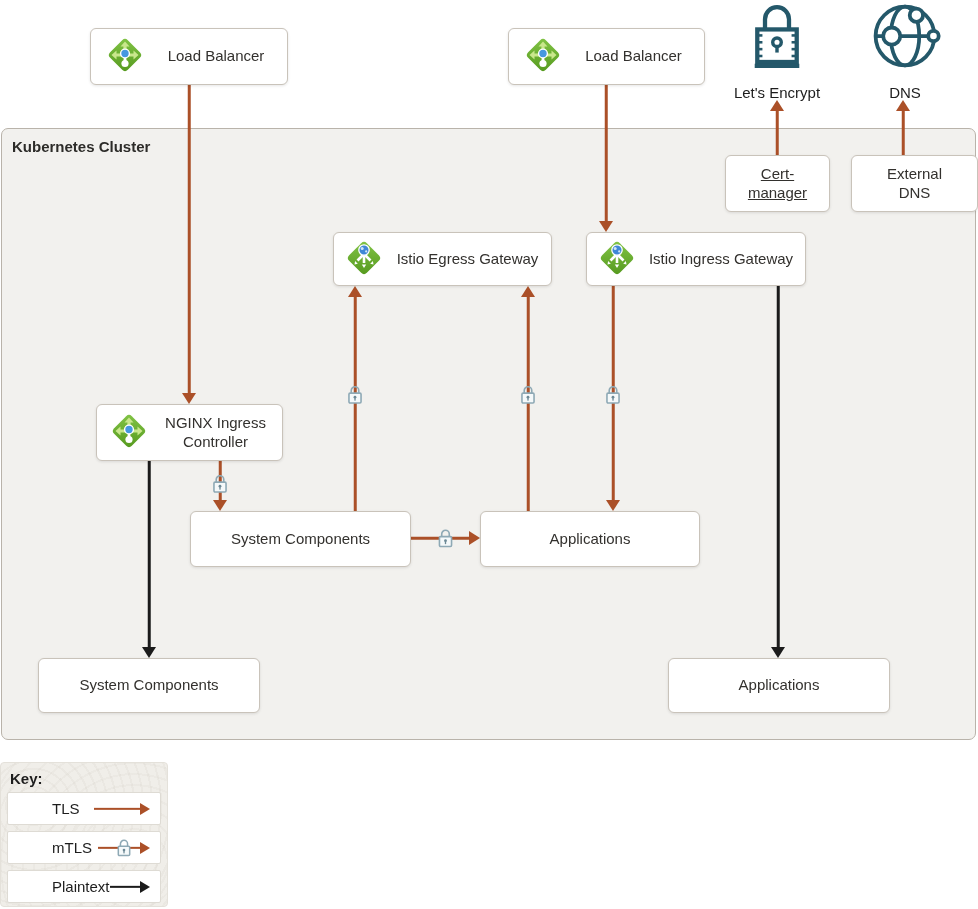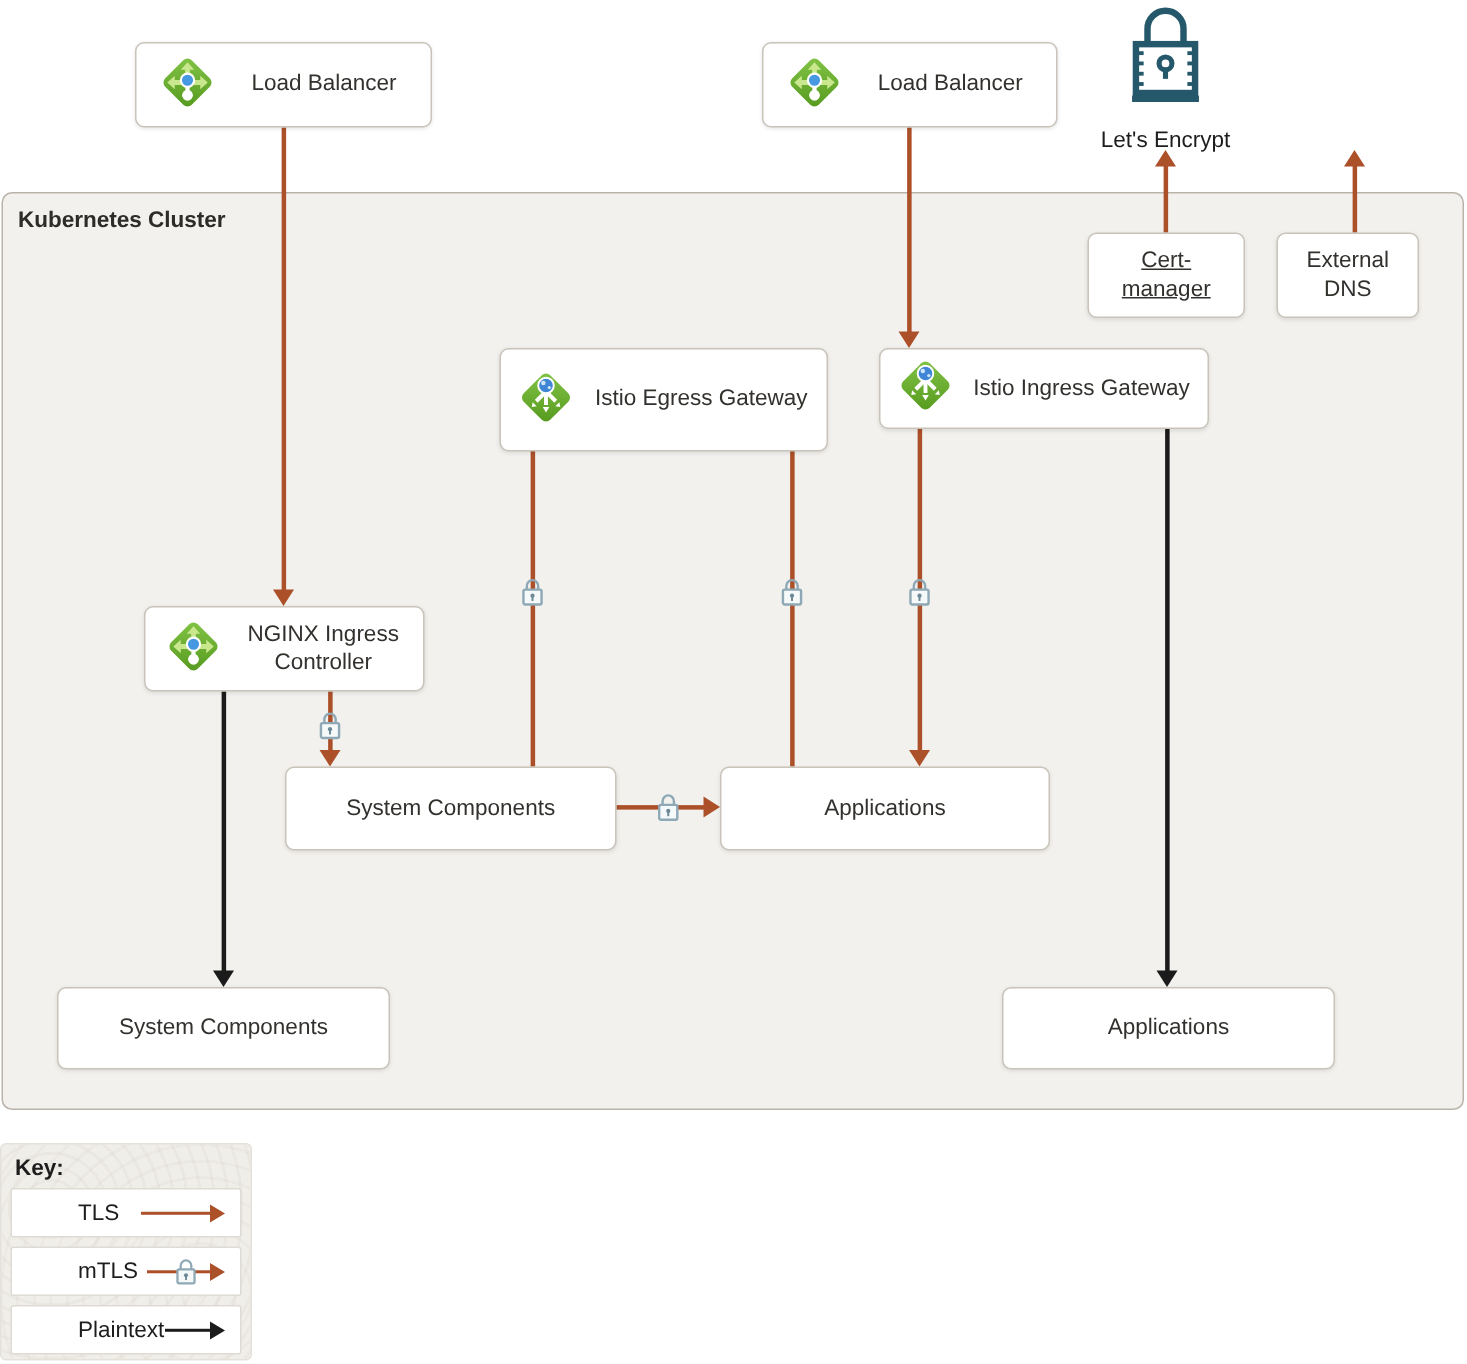--- a/index.html
+++ b/index.html
@@ -95,20 +95,33 @@
           <line x1="53" y1="39" x2="59" y2="39"></line>
             <line x1="53" y1="47" x2="59" y2="47"></line>
           <line x1="53" y1="55" x2="59" y2="55"></line>
             <line x1="53" y1="63" x2="59" y2="63"></line>
         </g>
       </svg>
     </span>
     <div class="cap">Let's Encrypt</div>
   </div>
 
+  <div class="figure" style="left:847px;top:0px;width:116px;">
+    <span>
+      <svg width="74" height="74" viewBox="0 0 78 78" fill="none" stroke="#24586a">
+        <circle cx="39" cy="38" r="31" stroke-width="4"></circle>
+        <ellipse cx="39" cy="38" rx="15" ry="31" stroke-width="4"></ellipse>
+        <line x1="8" y1="38" x2="70" y2="38" stroke-width="4"></line>
+        <circle cx="25" cy="38" r="9" fill="#fff" stroke-width="4"></circle>
+        <circle cx="51" cy="16" r="7" fill="#fff" stroke-width="4"></circle>
+        <circle cx="69" cy="38" r="5.5" fill="#fff" stroke-width="4"></circle>
+      </svg>
+    </span>
+    <div class="cap">DNS</div>
+  </div>
 
   <div class="node iconic" style="left:90px;top:28px;width:198px;height:57px;">
     <span class="ic">
       <svg width="40" height="40" viewBox="0 0 40 40">
         <defs>
             <linearGradient id="gA" x1="0" y1="0" x2="1" y2="1">
           <stop offset="0" stop-color="#82c446"></stop>
               <stop offset="1" stop-color="#55991e"></stop>
             </linearGradient>
           </defs>
@@ -146,25 +159,25 @@
         <circle cx="20" cy="18.5" r="4.4" fill="#4698e0" stroke="#fff" stroke-width="1.4"></circle>
       </svg>
     </span>
     <span class="lbl">Load Balancer</span>
   </div>
 
   <div class="node" style="left:725px;top:155px;width:105px;height:57px;">
     <span class="lbl" style="width:86px;text-decoration:underline;">Cert-manager</span>
   </div>
 
-  <div class="node" style="left:851px;top:155px;width:95px;height:57px;">
+  <div class="node" style="left:851px;top:155px;width:127px;height:57px;">
     <span class="lbl" style="width:86px;">External DNS</span>
   </div>
 
-  <div class="node iconic" style="left:333px;top:232px;width:219px;height:69px;">
+  <div class="node iconic" style="left:333px;top:232px;width:219px;height:54px;">
     <span class="ic" style="margin-left:10px;">
       <svg width="40" height="40" viewBox="0 0 40 40">
         <defs>
             <linearGradient id="gC" x1="0" y1="0" x2="1" y2="1">
           <stop offset="0" stop-color="#82c446"></stop>
               <stop offset="1" stop-color="#55991e"></stop>
             </linearGradient>
           </defs>
         <rect x="7.5" y="7.5" width="25" height="25" rx="4" transform="rotate(45 20 20)" fill="url(#gC)"></rect>
         <g stroke="#fff" stroke-width="2.6" fill="none">

